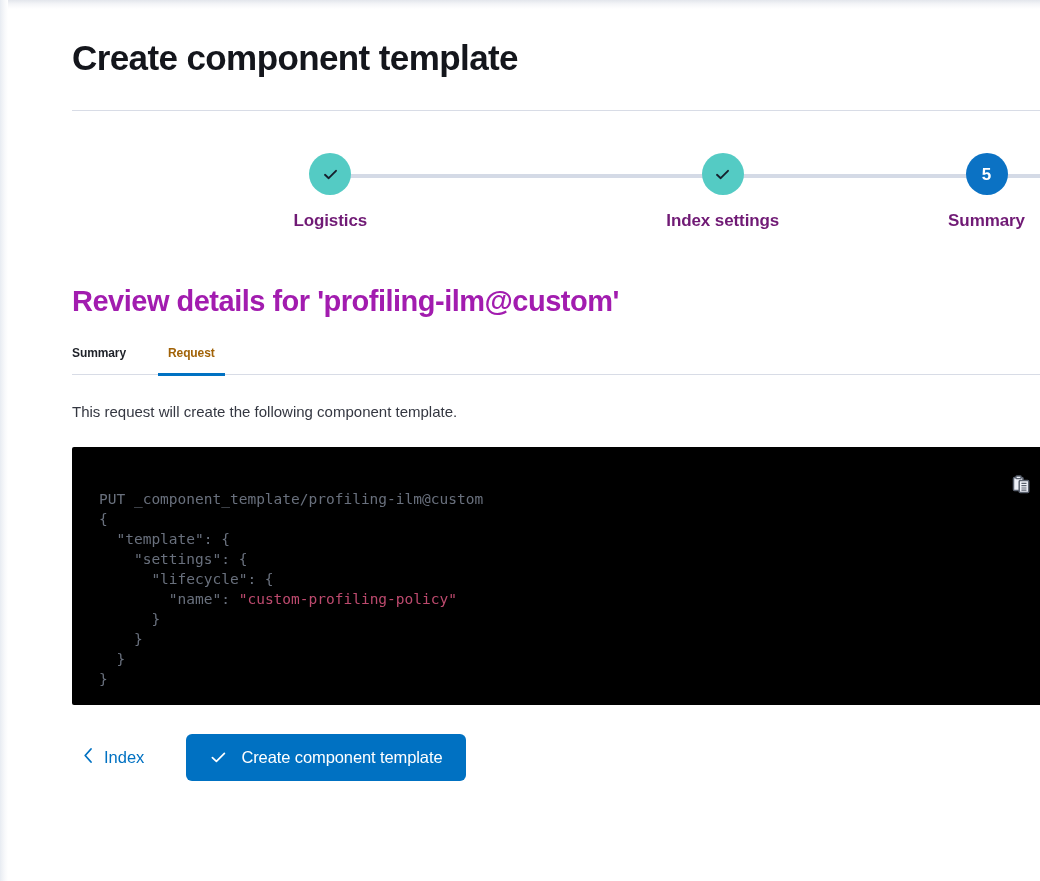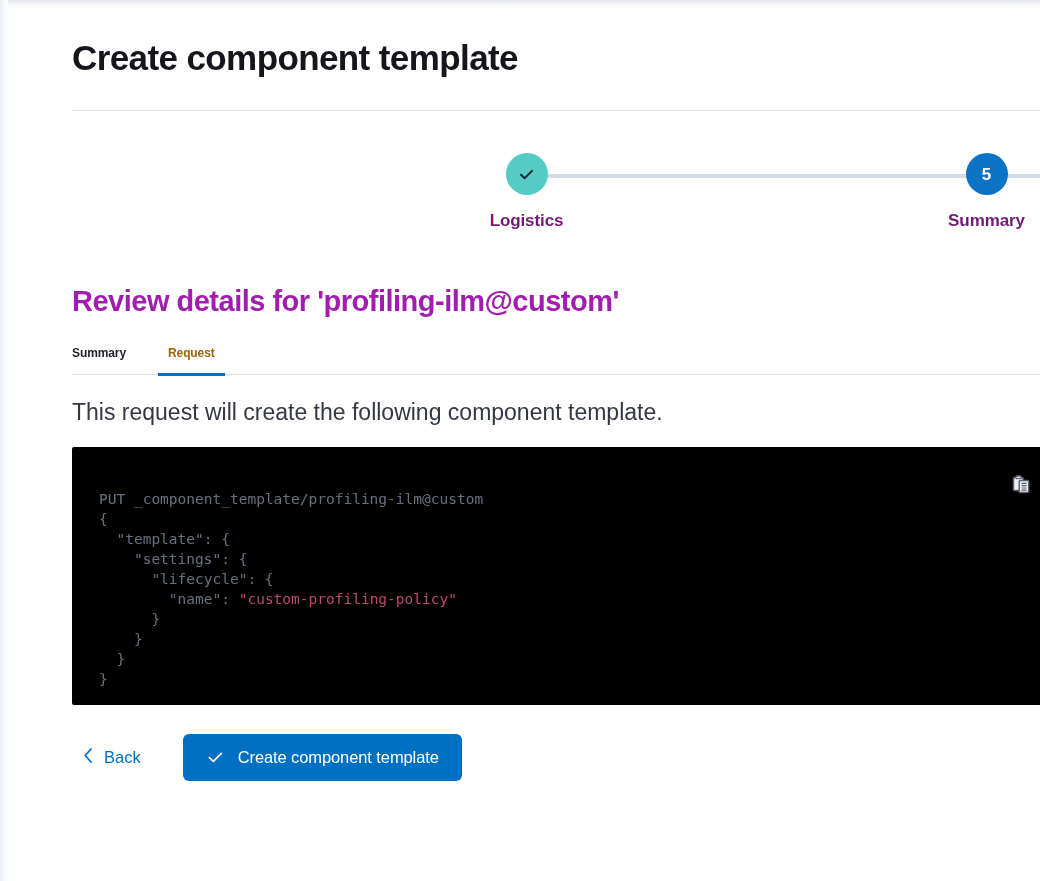--- a/index.html
+++ b/index.html
@@ -174,21 +174,21 @@
     position: absolute;
     left: 0; right: 0; bottom: -1px;
     height: 3px;
     background: #0071c2;
     z-index: 2;
   }
 
   
   .description {
     margin-top: 25px;
-    font-size: 23px;
+    font-size: 15px;
     color: #343741;
     line-height: 24px;
   }
 
   
   .code-panel {
     position: relative;
     margin-top: 23px;
     width: 981px;
     height: 258px;
@@ -279,20 +279,31 @@
         <div class="step-circle">
           <span class="check">
             <svg width="19" height="19" viewBox="0 0 19 19" fill="none">
                 <path d="M4 9.8 L7.7 13.2 L15 5.8" stroke="#16212e" stroke-width="1.9" stroke-linecap="round" stroke-linejoin="round"></path>
               </svg>
           </span>
         </div>
         <div class="step-label">Logistics</div>
       </div>
 
+      <div class="step">
+        <div class="step-line"></div>
+        <div class="step-circle">
+          <span class="check">
+            <svg width="19" height="19" viewBox="0 0 19 19" fill="none">
+                <path d="M4 9.8 L7.7 13.2 L15 5.8" stroke="#16212e" stroke-width="1.9" stroke-linecap="round" stroke-linejoin="round"></path>
+              </svg>
+          </span>
+        </div>
+        <div class="step-label">Index settings</div>
+      </div>
 
 
 
       <div class="step">
         <div class="step-circle current">
           <span class="step-number">5</span>
         </div>
         <div class="step-label">Summary</div>
       </div>
 
@@ -332,21 +343,21 @@
       </button>
     </div>
 
     <div class="actions">
       <button class="back-link">
         <span class="chev">
           <svg width="13" height="17" viewBox="0 0 13 17" fill="none">
               <path d="M9 2 L3.2 8.5 L9 15" stroke="#0071c2" stroke-width="1.8" stroke-linecap="round" stroke-linejoin="round"></path>
             </svg>
         </span>
-        <span>Back</span>
+        <span>Index</span>
       </button>
 
       <button class="primary-btn">
         <span class="check">
           <svg width="19" height="19" viewBox="0 0 19 19" fill="none">
               <path d="M3.4 9.6 L7.4 13.4 L15.4 5.4" stroke="#ffffff" stroke-width="1.7" stroke-linecap="round" stroke-linejoin="round"></path>
             </svg>
         </span>
         <span>Create component template</span>
       </button>

